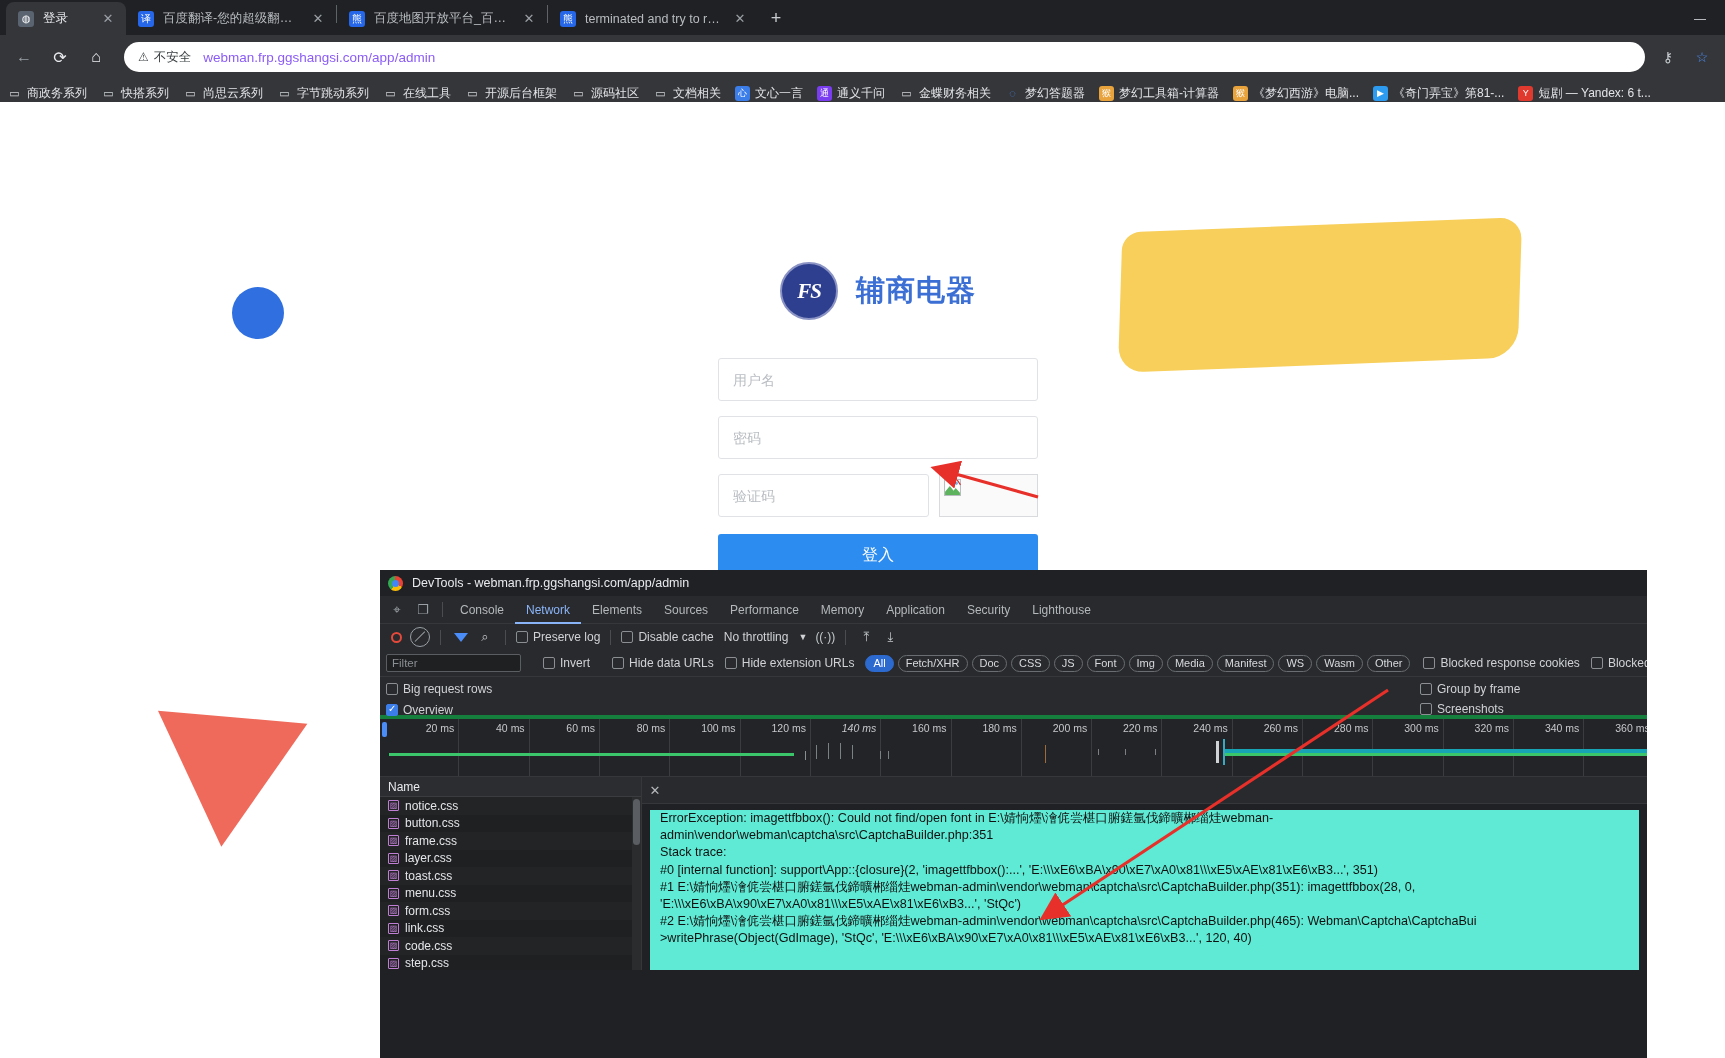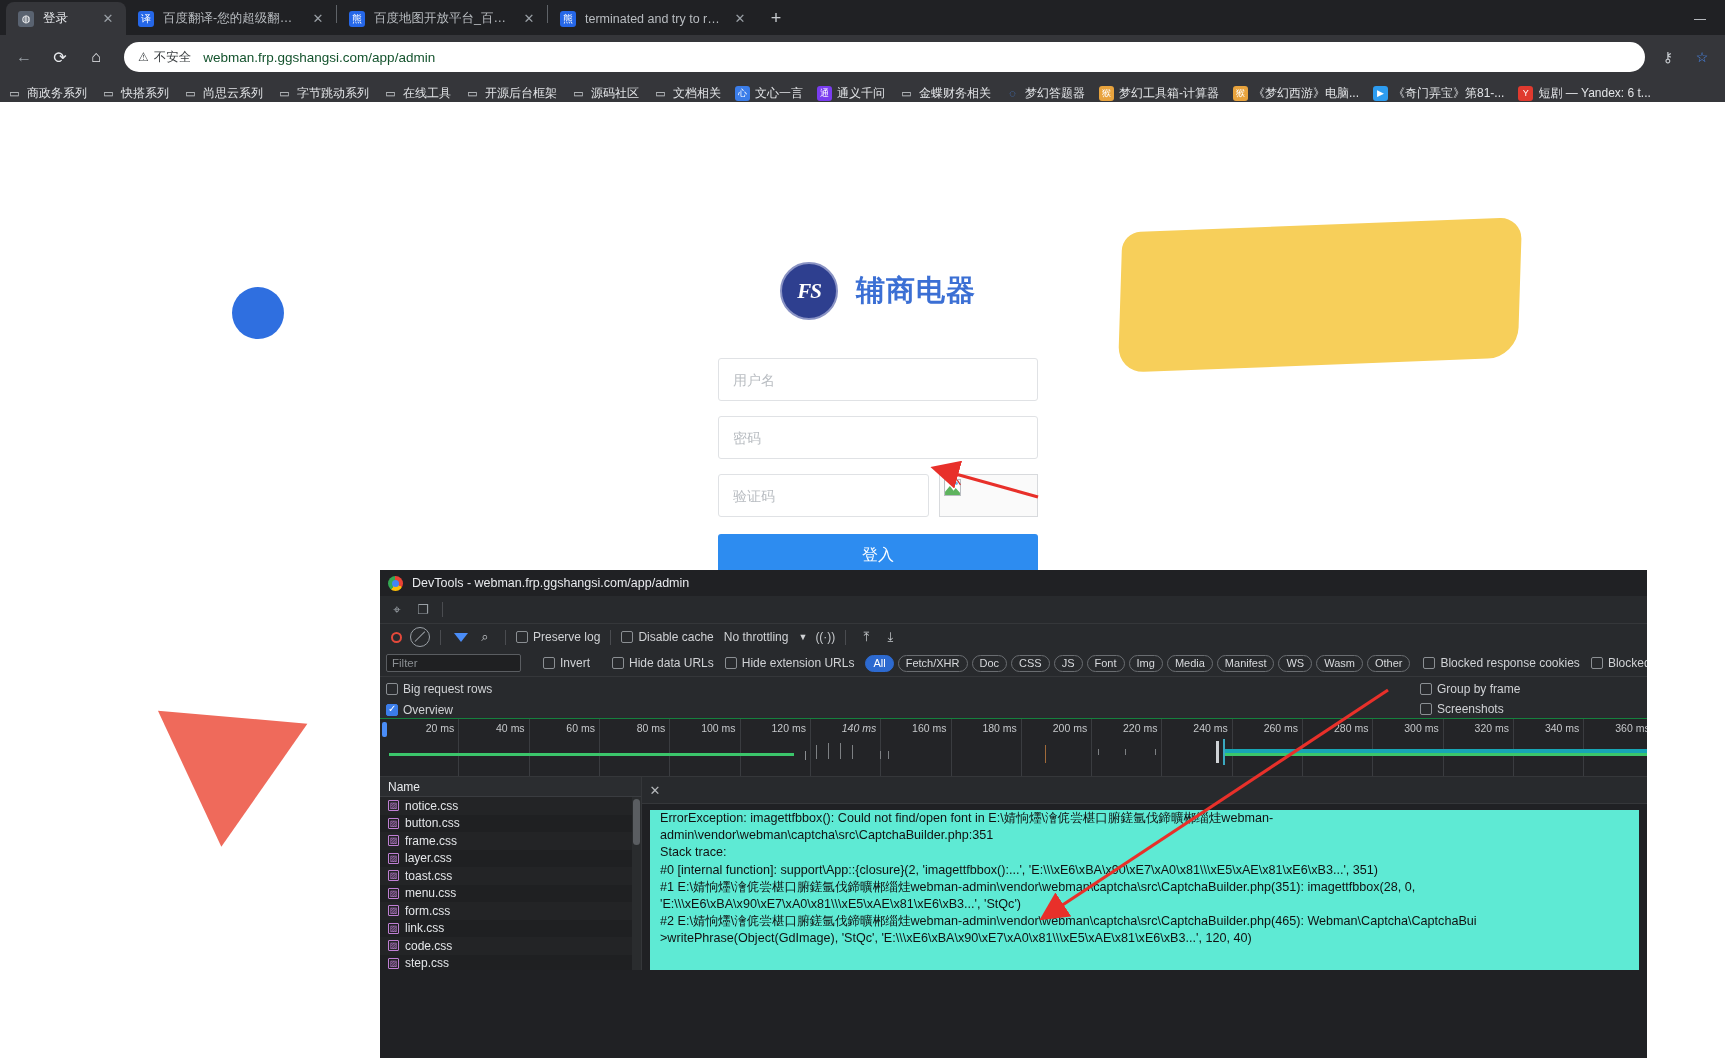--- a/index.html
+++ b/index.html
@@ -55,21 +55,21 @@
   .omnibox {
     flex:1; height:30px; background:#ffffff; border-radius:16px;
     display:flex; align-items:center; padding:0 14px; margin:0 8px;
     font-size:13.5px; color:#202124; min-width:0;
   }
   .notsecure {
     display:flex; align-items:center; gap:5px; color:#3c4043;
     font-size:12.5px; margin-right:12px; white-space:nowrap;
   }
   .warn-tri { font-size:12px; }
-  .omni-url { overflow:hidden; white-space:nowrap; text-overflow:ellipsis; color:#14532d; font-size:13.5px;}
+  .omni-url { overflow:hidden; white-space:nowrap; text-overflow:ellipsis; color:#8b5cf6; font-size:13.5px;}
   .toolbar-right { display:flex; align-items:center; gap:4px; }
   .tb-icon { width:30px; height:30px; display:flex; align-items:center; justify-content:center; color:#c8ccd0; font-size:14px; cursor:pointer; }
 
   
   .bookmarks { display:flex; align-items:center; height:28px; background:#35363a; padding:0 2px 0 0; overflow:hidden; }
   .bm {
     display:flex; align-items:center; gap:5px; padding:3px 7px;
     color:#e2e4e7; font-size:12px; white-space:nowrap; border-radius:4px; cursor:pointer;
     flex:0 0 auto;
   }
@@ -362,20 +362,31 @@
 
   <div class="dt-title">
     <div class="chrome-dot"></div>
     <div class="dt-title-text">DevTools - webman.frp.ggshangsi.com/app/admin</div>
   </div>
 
   <div class="dt-tabs">
     <div class="dt-ic">⌖</div>
     <div class="dt-ic">❐</div>
     <div class="dt-vsep"></div>
+    <div id="panel-tabs" style="display:flex;align-items:center">
+        <div class="dt-tab">Console</div>
+        <div class="dt-tab active">Network</div>
+        <div class="dt-tab">Elements</div>
+        <div class="dt-tab">Sources</div>
+        <div class="dt-tab">Performance</div>
+        <div class="dt-tab">Memory</div>
+        <div class="dt-tab">Application</div>
+        <div class="dt-tab">Security</div>
+        <div class="dt-tab">Lighthouse</div>
+      </div>
   </div>
 
   <div class="dt-row">
     <div class="rec-btn">
         <span class="rec-dot"></span>
       </div>
     <div class="rec-btn">
         <span class="clr-btn"></span>
       </div>
     <div class="dt-vsep"></div>
@@ -440,21 +451,21 @@
     <label class="chk" style="margin-left:6px">
       <span class="cb"></span>
       <span class="lbl">Blocked requests</span>
     </label>
     <label class="chk" style="margin-left:6px">
       <span class="cb"></span>
 
     </label>
   </div>
 
-  <div class="dt-opts" style="position:relative;height:42px;border-bottom:1px solid #15803d">
+  <div class="dt-opts" style="position:relative;height:42px;border-bottom:4px solid #15803d">
     <label class="chk" style="margin-bottom:4px">
       <span class="cb"></span>
       <span class="lbl">Big request rows</span>
     </label>
     <label class="chk">
       <span class="cb on"></span>
       <span class="lbl">Overview</span>
     </label>
     <label class="chk grp-right" style="top:3px">
       <span class="cb"></span>

